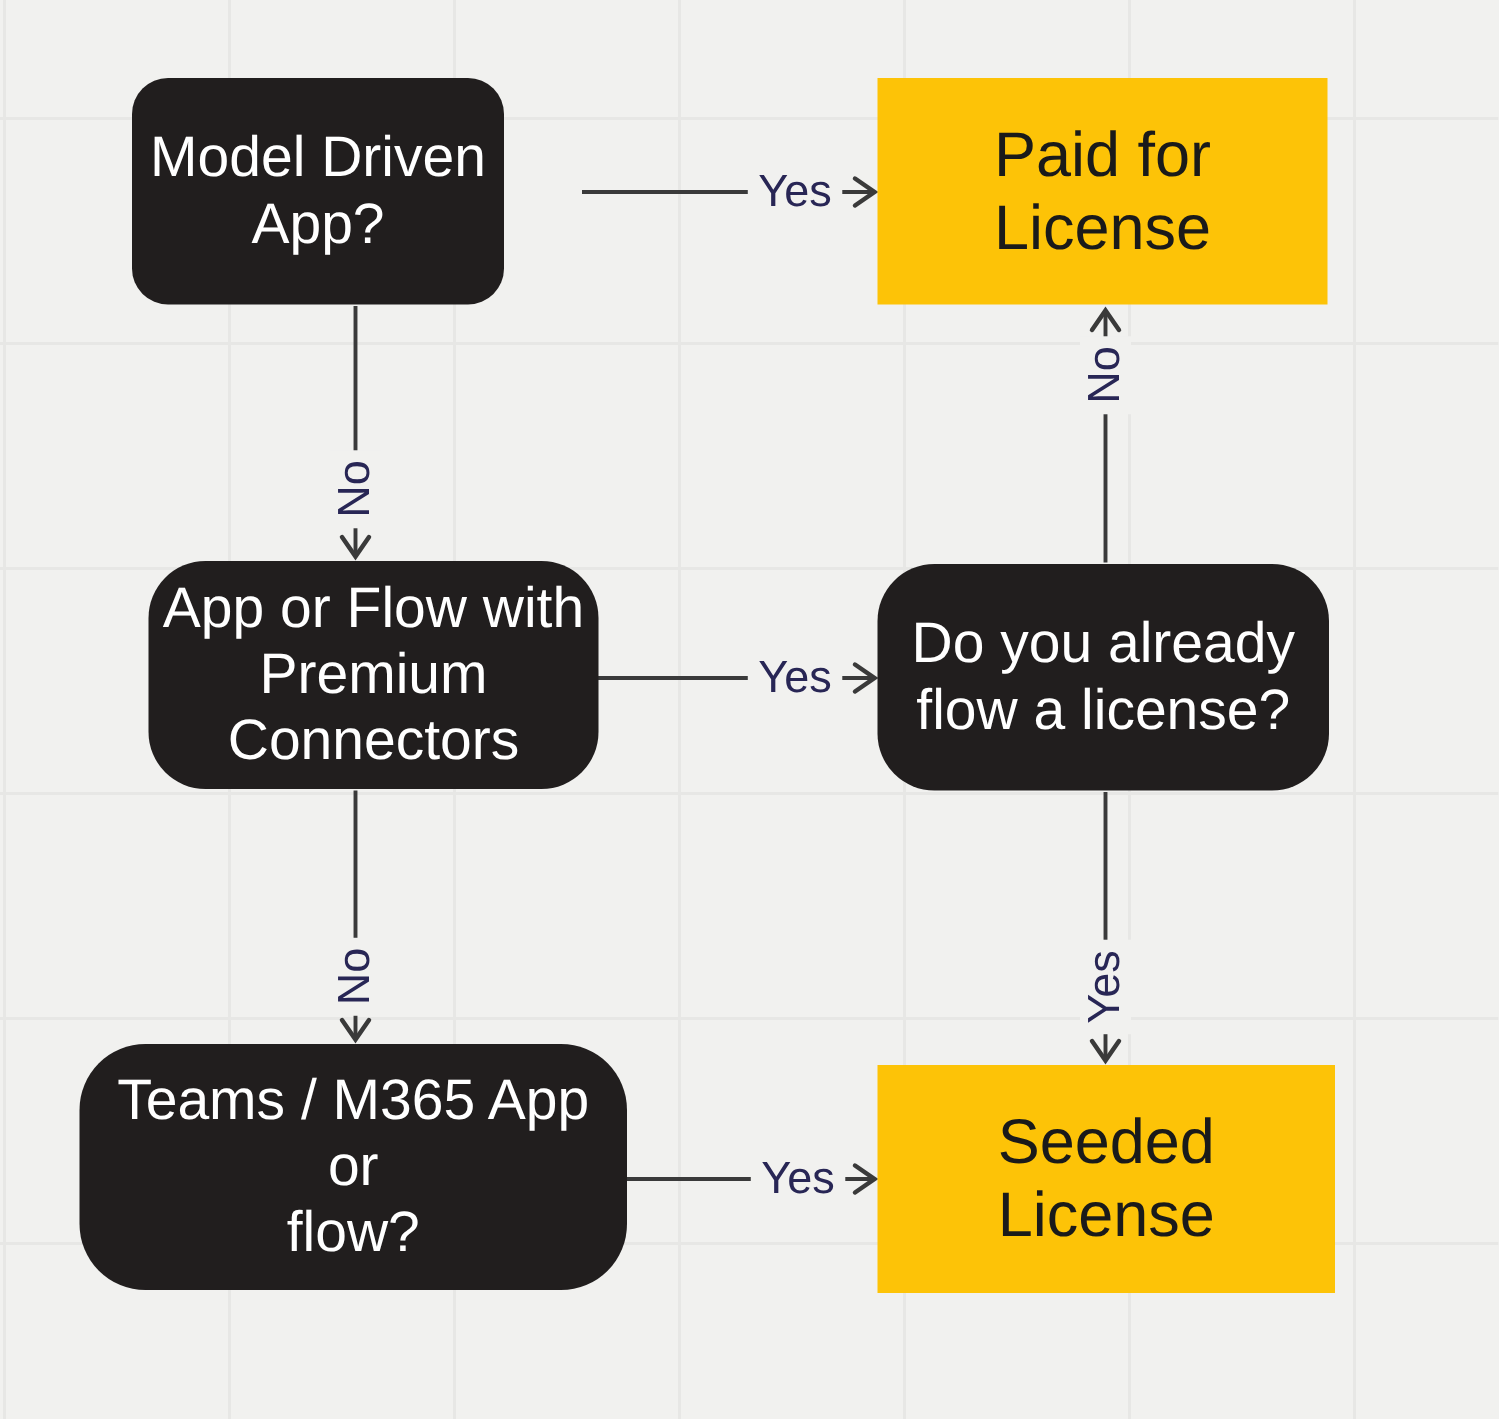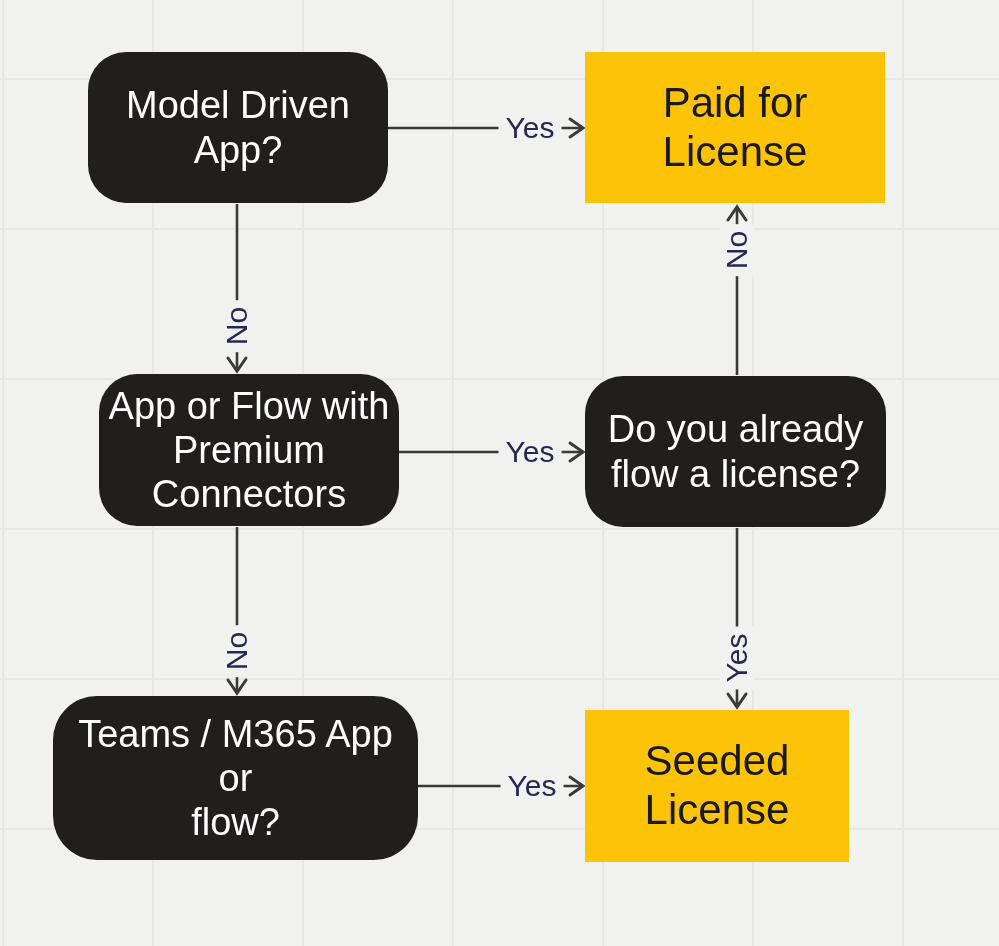--- a/index.html
+++ b/index.html
@@ -31,26 +31,26 @@
     color:#ffffff;
     border-radius:38px;
     font-size:38px;
   }
   .outcome{
     background:#fdc307;
     color:#1a1a1a;
     border-radius:0;
     font-size:42px;
   }
-  #node-model{left:88px;top:52px;width:300px;height:151px;}
+  #node-model{left:88px;top:52px;width:248px;height:151px;border-radius:24px;}
   #node-paid{left:585px;top:52px;width:300px;height:151px;text-align:center;}
   #node-appflow{left:99px;top:374px;width:300px;height:152px;}
   #node-already{left:585px;top:376px;width:301px;height:151px;}
   #node-teams{left:53px;top:696px;width:365px;height:164px;border-radius:44px;}
-  #node-seeded{left:585px;top:710px;width:264px;height:152px;justify-content:flex-end;}
+  #node-seeded{left:585px;top:710px;width:305px;height:152px;justify-content:flex-end;}
 
   #edges{position:absolute;left:0;top:0;width:999px;height:946px;}
   .edge{stroke:#3a3a3a;stroke-width:2.6px;fill:none;}
 
   .edge-label{
     position:absolute;
     font-size:30px;
     color:#282655;
     background:#f1f1ef;
     padding:0 7px;

